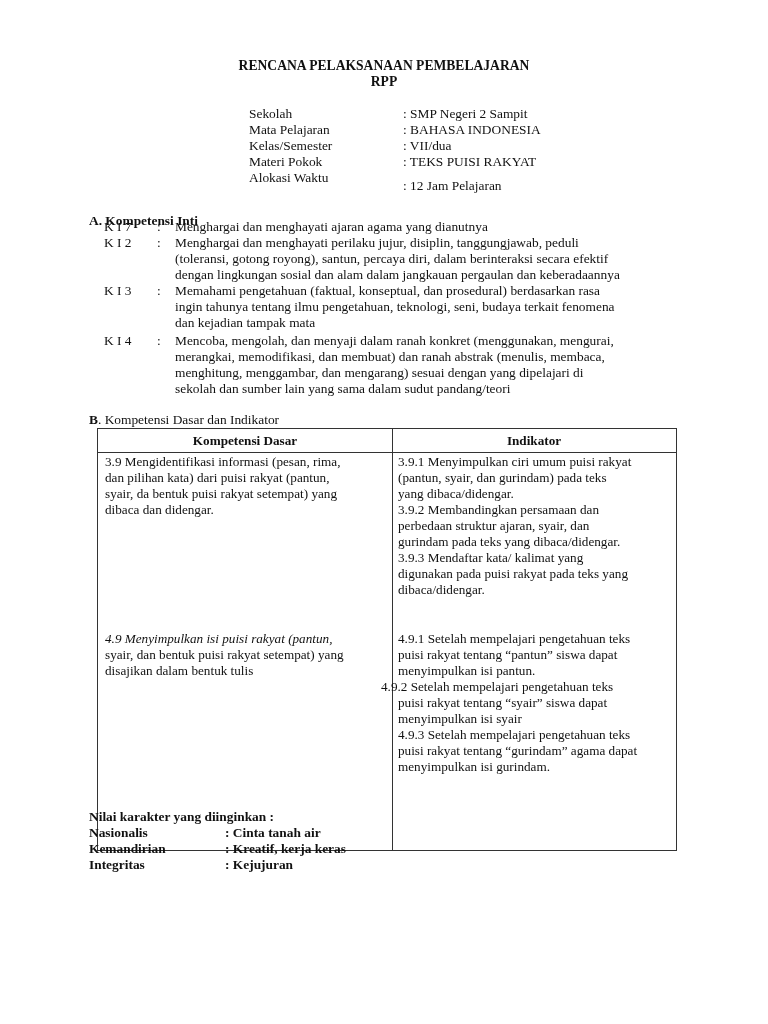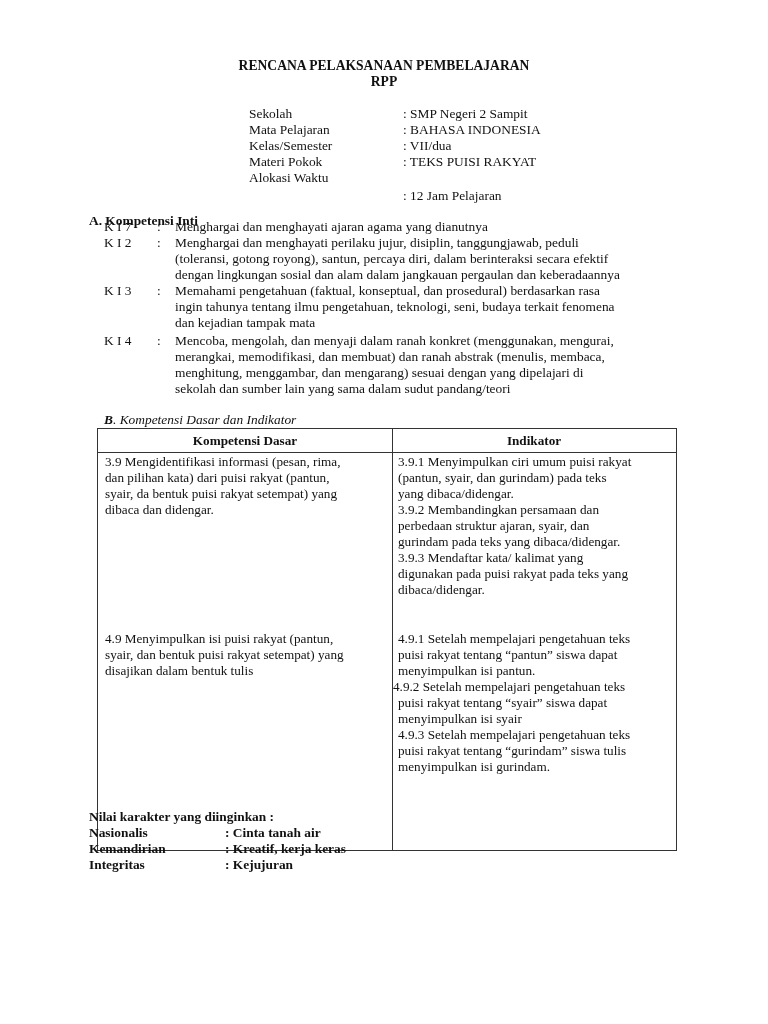--- a/index.html
+++ b/index.html
@@ -29,21 +29,21 @@
 <div>
   <div class="abs info-label" style="top:106px;">Sekolah</div>
   <div class="abs info-value" style="top:106px;">: SMP Negeri 2 Sampit</div>
   <div class="abs info-label" style="top:122px;">Mata Pelajaran</div>
   <div class="abs info-value" style="top:122px;">: BAHASA INDONESIA</div>
   <div class="abs info-label" style="top:138px;">Kelas/Semester</div>
   <div class="abs info-value" style="top:138px;">: VII/dua</div>
   <div class="abs info-label" style="top:154px;">Materi Pokok</div>
   <div class="abs info-value" style="top:154px;">: TEKS PUISI RAKYAT</div>
   <div class="abs info-label" style="top:170px;">Alokasi Waktu</div>
-  <div class="abs info-value" style="top:188px;">: 12 Jam Pelajaran</div>
+  <div class="abs info-value" style="top:178px;">: 12 Jam Pelajaran</div>
 </div>
 
 <div class="abs bold" style="left:89px; top:213px;">A. Kompetensi Inti</div>
 
 <div>
   <div class="abs ki-code" style="top:219px;">K I  7</div>
   <div class="abs ki-colon" style="top:219px;">:</div>
   <div class="abs ki-text" style="top:219px;">Menghargai dan menghayati ajaran agama yang dianutnya</div>
 </div>
 
@@ -65,21 +65,21 @@
 
 <div>
   <div class="abs ki-code" style="top:333px;">K I  4</div>
   <div class="abs ki-colon" style="top:333px;">:</div>
   <div class="abs ki-text" style="top:333px;">Mencoba, mengolah, dan menyaji dalam ranah konkret (menggunakan, mengurai,</div>
   <div class="abs ki-text" style="top:349px;">merangkai, memodifikasi, dan membuat) dan ranah abstrak (menulis, membaca,</div>
   <div class="abs ki-text" style="top:365px;">menghitung, menggambar, dan mengarang) sesuai dengan yang dipelajari di</div>
   <div class="abs ki-text" style="top:381px;">sekolah dan sumber lain yang sama dalam sudut pandang/teori</div>
 </div>
 
-<div class="abs" style="left:104px; top:412px;font-style:italic;"><span class="bold">B</span><span>. Kompetensi Dasar dan Indikator</span></div>
+<div class="abs" style="left:89px; top:412px;"><span class="bold">B</span><span>. Kompetensi Dasar dan Indikator</span></div>
 
 <div class="table">
   <div class="col-div"></div>
   <div class="hdr-line"></div>
 
   <div class="th" style="left:0; width:294px;">Kompetensi Dasar</div>
   <div class="th" style="left:294px; width:284px;">Indikator</div>
 
   <div>
     <div class="cell" style="left:7px; top:25px;">3.9  Mengidentifikasi informasi (pesan, rima,</div>
@@ -92,32 +92,32 @@
     <div class="cell" style="left:300px; top:57px;">yang dibaca/didengar.</div>
     <div class="cell" style="left:300px; top:73px;">3.9.2 Membandingkan persamaan dan</div>
     <div class="cell" style="left:300px; top:89px;">perbedaan  struktur  ajaran, syair, dan</div>
     <div class="cell" style="left:300px; top:105px;">gurindam pada teks yang dibaca/didengar.</div>
     <div class="cell" style="left:300px; top:121px;">3.9.3 Mendaftar kata/ kalimat yang</div>
     <div class="cell" style="left:300px; top:137px;">digunakan  pada  puisi rakyat pada teks yang</div>
     <div class="cell" style="left:300px; top:153px;">dibaca/didengar.</div>
   </div>
 
   <div>
-    <div class="cell" style="left:7px; top:202px;">4.9   Menyimpulkan isi puisi  rakyat (pantun,</div>
+    <div class="cell" style="left:7px; top:202px;font-style:italic;">4.9   Menyimpulkan isi puisi  rakyat (pantun,</div>
     <div class="cell" style="left:7px; top:218px;">syair, dan bentuk puisi rakyat setempat) yang</div>
     <div class="cell" style="left:7px; top:234px;">disajikan dalam bentuk tulis</div>
 
     <div class="cell" style="left:300px; top:202px;">4.9.1 Setelah mempelajari pengetahuan teks</div>
     <div class="cell" style="left:300px; top:218px;">puisi rakyat tentang “pantun” siswa dapat</div>
     <div class="cell" style="left:300px; top:234px;">menyimpulkan isi pantun.</div>
-    <div class="cell" style="left:295px; top:250px;">4.9.2  Setelah mempelajari pengetahuan teks</div>
+    <div class="cell" style="left:283px; top:250px;">4.9.2  Setelah mempelajari pengetahuan teks</div>
     <div class="cell" style="left:300px; top:266px;">puisi rakyat tentang “syair” siswa dapat</div>
     <div class="cell" style="left:300px; top:282px;">menyimpulkan isi syair</div>
     <div class="cell" style="left:300px; top:298px;">4.9.3 Setelah mempelajari pengetahuan teks</div>
-    <div class="cell" style="left:300px; top:314px;">puisi rakyat tentang “gurindam” siswa tulis</div>
+    <div class="cell" style="left:300px; top:314px;">puisi rakyat tentang “gurindam” agama dapat</div>
     <div class="cell" style="left:300px; top:330px;">menyimpulkan isi gurindam.</div>
   </div>
 </div>
 
 <div class="abs bold" style="left:89px; top:809px;">Nilai karakter yang diinginkan :</div>
 <div class="abs bold" style="left:89px; top:825px;">Nasionalis</div>
 <div class="abs bold" style="left:225px; top:825px;">: Cinta tanah air</div>
 <div class="abs bold" style="left:89px; top:841px;">Kemandirian</div>
 <div class="abs bold" style="left:225px; top:841px;">: Kreatif, kerja keras</div>
 <div class="abs bold" style="left:89px; top:857px;">Integritas</div>

